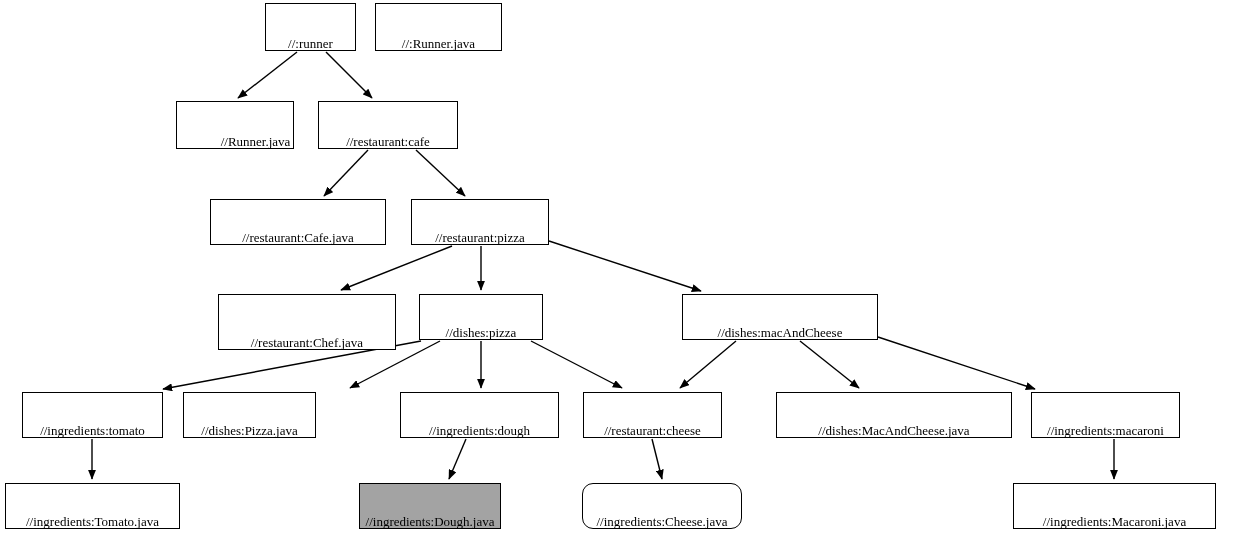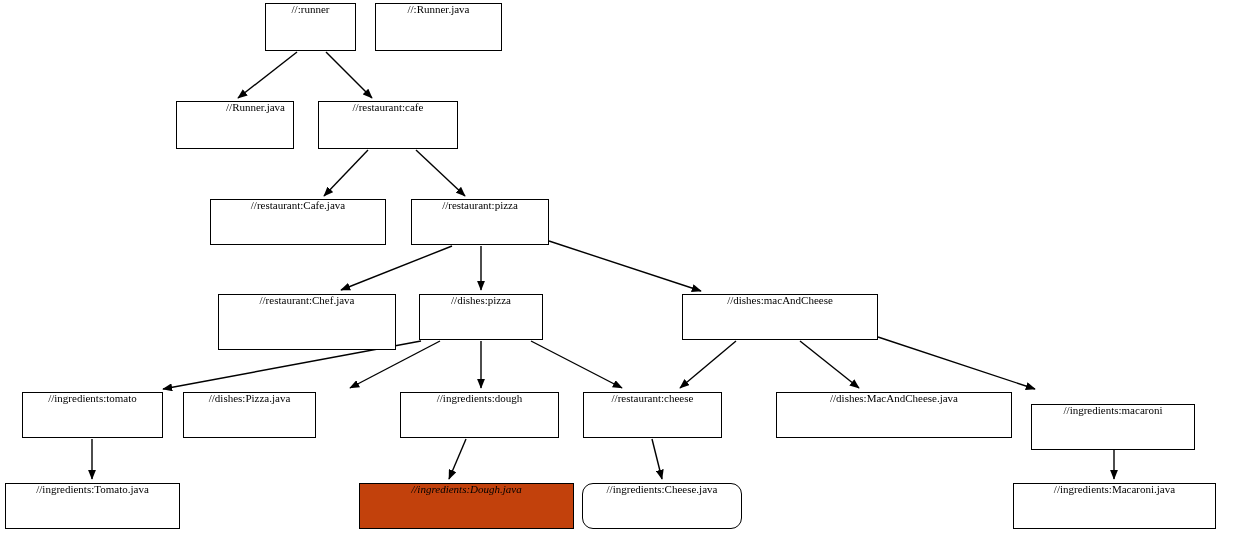--- a/index.html
+++ b/index.html
@@ -30,25 +30,25 @@
     top: 0;
     width: 1242px;
     height: 539px;
   }
   .gnode {
     position: absolute;
     box-sizing: border-box;
     border: 1px solid #000000;
     background: #ffffff;
     display: flex;
-    align-items: flex-start;
+    align-items: flex-end;
     justify-content: center;
     color: #000000;
     font-family: "Liberation Serif", "DejaVu Serif", serif;
-    font-size: 11px;
+    font-size: 13px;
     line-height: 1;
     white-space: nowrap;
     letter-spacing: 0px;
   }
   .gnode .gnode-label {
     display: block;
     padding: 0 2px;
     color: #000000;
   }
 </style>
@@ -119,27 +119,27 @@
       </div>
       <div class="gnode" style="left: 400px; top: 392px; width: 159px; height: 46px; border-color: rgb(0, 0, 0); background: rgb(255, 255, 255);">
         <span class="gnode-label">//ingredients:dough</span>
       </div>
       <div class="gnode" style="left: 583px; top: 392px; width: 139px; height: 46px; border-color: rgb(0, 0, 0); background: rgb(255, 255, 255);">
         <span class="gnode-label">//restaurant:cheese</span>
       </div>
       <div class="gnode" style="left: 776px; top: 392px; width: 236px; height: 46px; border-color: rgb(0, 0, 0); background: rgb(255, 255, 255);">
         <span class="gnode-label">//dishes:MacAndCheese.java</span>
       </div>
-      <div class="gnode" style="left: 1031px; top: 392px; width: 164px; height: 46px; border-color: rgb(0, 0, 0); background: rgb(255, 255, 255); margin-top: 12px;">
+      <div class="gnode" style="left: 1031px; top: 392px; width: 149px; height: 46px; border-color: rgb(0, 0, 0); background: rgb(255, 255, 255);">
         <span class="gnode-label">//ingredients:macaroni</span>
       </div>
       <div class="gnode" style="left: 5px; top: 483px; width: 175px; height: 46px; border-color: rgb(0, 0, 0); background: rgb(255, 255, 255);">
         <span class="gnode-label">//ingredients:Tomato.java</span>
       </div>
-      <div class="gnode" style="left: 359px; top: 483px; width: 215px; height: 46px; border-color: rgb(0, 0, 0); background: #c2410c; font-style: italic;">
+      <div class="gnode" style="left: 359px; top: 483px; width: 142px; height: 46px; border-color: rgb(0, 0, 0); background: #a3a3a3;">
         <span class="gnode-label">//ingredients:Dough.java</span>
       </div>
       <div class="gnode" style="left: 582px; top: 483px; width: 160px; height: 46px; border-color: rgb(0, 0, 0); background: rgb(255, 255, 255); border-radius: 11px;">
         <span class="gnode-label">//ingredients:Cheese.java</span>
       </div>
       <div class="gnode" style="left: 1013px; top: 483px; width: 203px; height: 46px; border-color: rgb(0, 0, 0); background: rgb(255, 255, 255);">
         <span class="gnode-label">//ingredients:Macaroni.java</span>
       </div>
     </div>
 </div>

